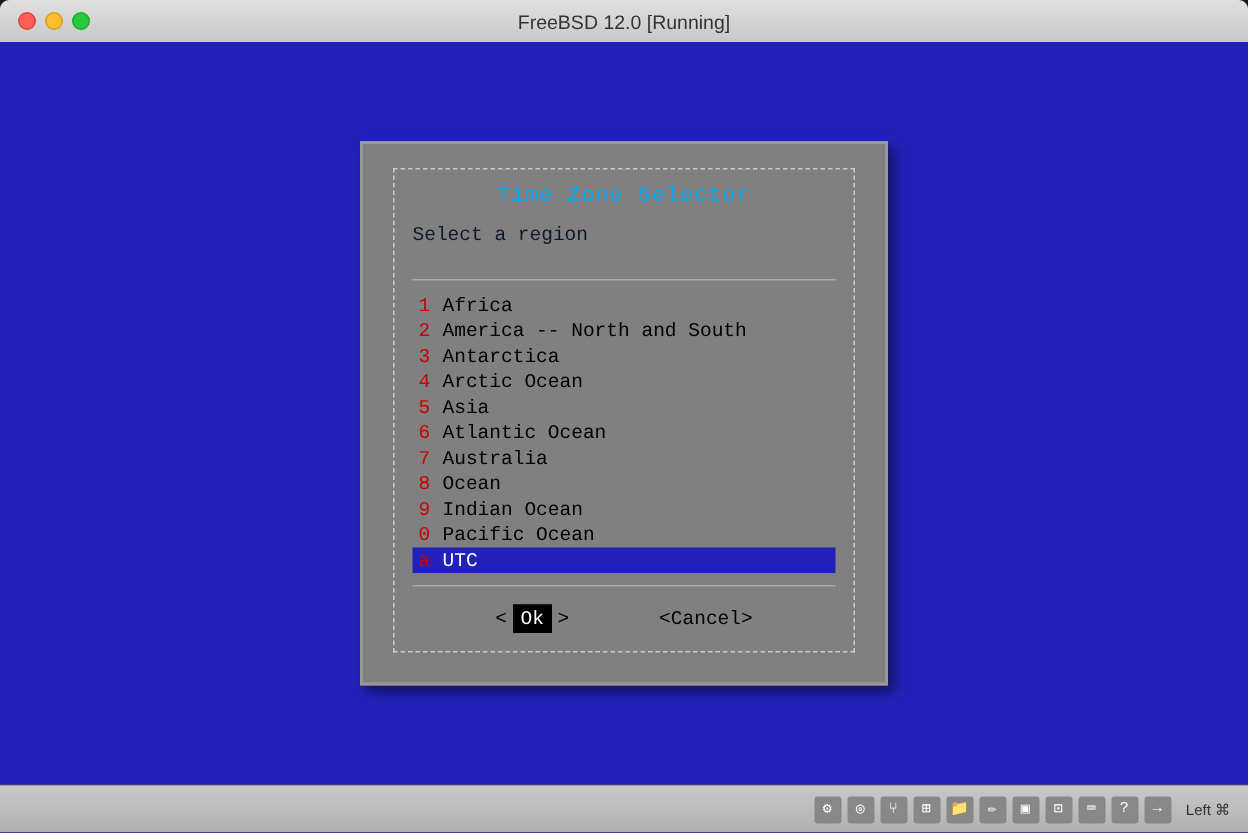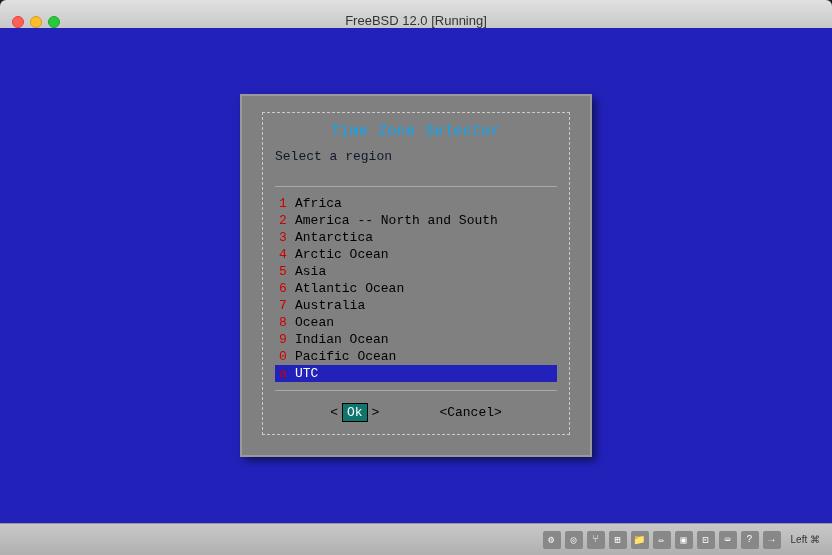--- a/index.html
+++ b/index.html
@@ -12,21 +12,21 @@
       overflow: hidden;
       display: flex;
       flex-direction: column;
     }
 
     
     .title-bar {
       background: linear-gradient(to bottom, #e0e0e0, #c8c8c8);
       height: 28px;
       display: flex;
-      align-items: flex-end;
+      align-items: center;
       padding: 0 12px;
       border-radius: 6px 6px 0 0;
       position: relative;
       flex-shrink: 0;
     }
 
     .traffic-lights {
       display: flex;
       gap: 6px;
       align-items: center;
@@ -152,21 +152,21 @@
       gap: 4px;
     }
 
     .btn-ok .arrow {
       color: #000;
       font-size: 13px;
       font-family: 'Courier New', Courier, monospace;
     }
 
     .btn-ok .label {
-      background: #0f766e;
+      background: #000000;
       color: #ffffff;
       font-size: 13px;
       font-family: 'Courier New', Courier, monospace;
       padding: 1px 4px;
       border: 1px solid #000;
     }
 
     .btn-cancel {
       color: #000;
       font-size: 13px;

